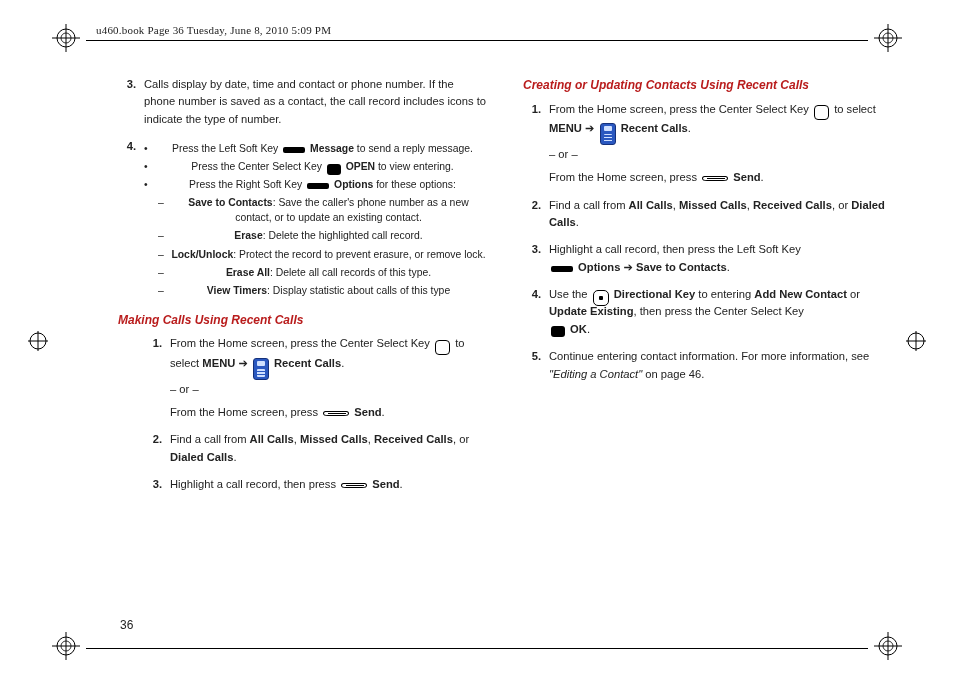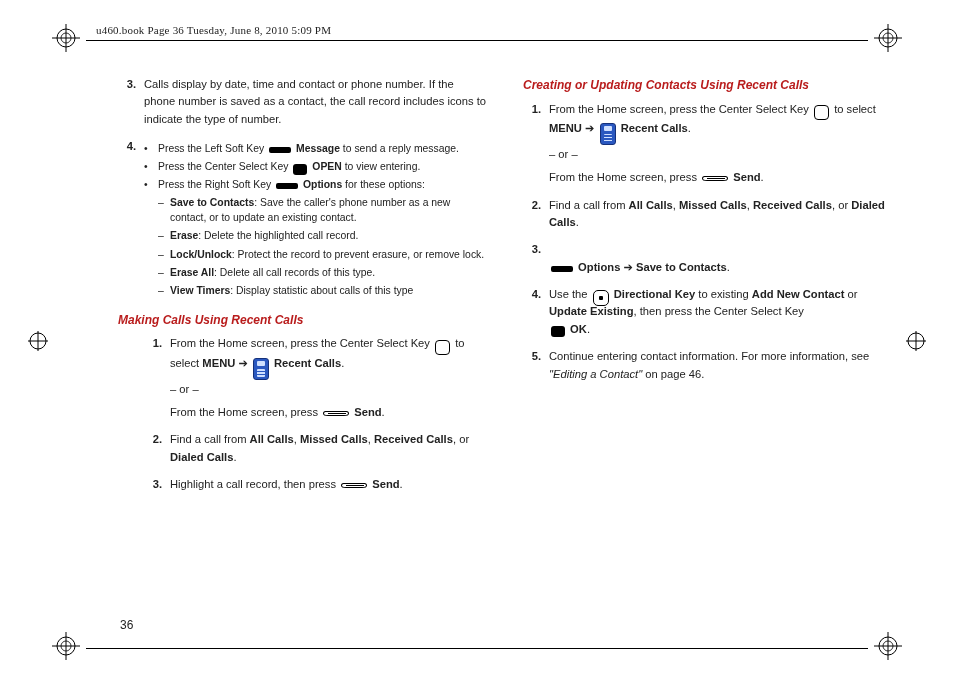--- a/index.html
+++ b/index.html
@@ -120,21 +120,21 @@
   }
   .icon-phone-app::before{
     content:""; position:absolute; top:2px; left:3px; width:8px; height:5px; background:#cfe0ff; border-radius:1px;
   }
   .icon-phone-app::after{
     content:""; position:absolute; bottom:2px; left:3px; width:8px; height:8px;
     background: repeating-linear-gradient(#cfe0ff 0 1.5px, transparent 1.5px 3px);
     border-radius:1px;
   }
   b { font-weight: bold; }
-  .cond { font-family: Arial, Helvetica, sans-serif; }
+  .cond { font-family: Arial, Helvetica, sans-serif; text-align: center; }
   .quote-ref { font-style: italic; }
 </style>
 </head>
 <body>
 
 <div class="page-header">
   <span class="reg-corner">
     <svg viewBox="0 0 28 28">
         <circle cx="14" cy="14" r="9" fill="none" stroke="#000" stroke-width="1"></circle>
         <circle cx="14" cy="14" r="5" fill="none" stroke="#000" stroke-width="0.8"></circle>
@@ -281,28 +281,28 @@
     </div>
     <div class="ol-item">
       <div class="ol-num">2.</div>
       <div class="ol-body">
         <span>Find a call from </span><b>All Calls</b><span>, </span><b>Missed Calls</b><span>, </span><b>Received Calls</b><span>, or </span><b>Dialed Calls</b><span>.</span>
       </div>
     </div>
     <div class="ol-item">
       <div class="ol-num">3.</div>
       <div class="ol-body">
-        <br>
+        <span>Highlight a call record, then press the Left Soft Key </span><br>
         <span class="icon icon-bar"></span><b> Options </b><span> ➔ </span><b>Save to Contacts</b><span>.</span>
       </div>
     </div>
     <div class="ol-item">
       <div class="ol-num">4.</div>
       <div class="ol-body">
-        <span>Use the </span><span class="icon icon-key-round"></span><b> Directional Key</b><span> to existing </span><b>Add New Contact</b><span> or </span><b>Update Existing</b><span>, then press the Center Select Key </span><br><span class="icon icon-key-filled"></span><b> OK</b><span>.</span>
+        <span>Use the </span><span class="icon icon-key-round"></span><b> Directional Key</b><span> to entering </span><b>Add New Contact</b><span> or </span><b>Update Existing</b><span>, then press the Center Select Key </span><br><span class="icon icon-key-filled"></span><b> OK</b><span>.</span>
       </div>
     </div>
     <div class="ol-item">
       <div class="ol-num">5.</div>
       <div class="ol-body">
         <span>Continue entering contact information. For more information, see </span><span class="quote-ref">"Editing a Contact"</span><span> on page 46.</span>
       </div>
     </div>
   </div>
 </div>

